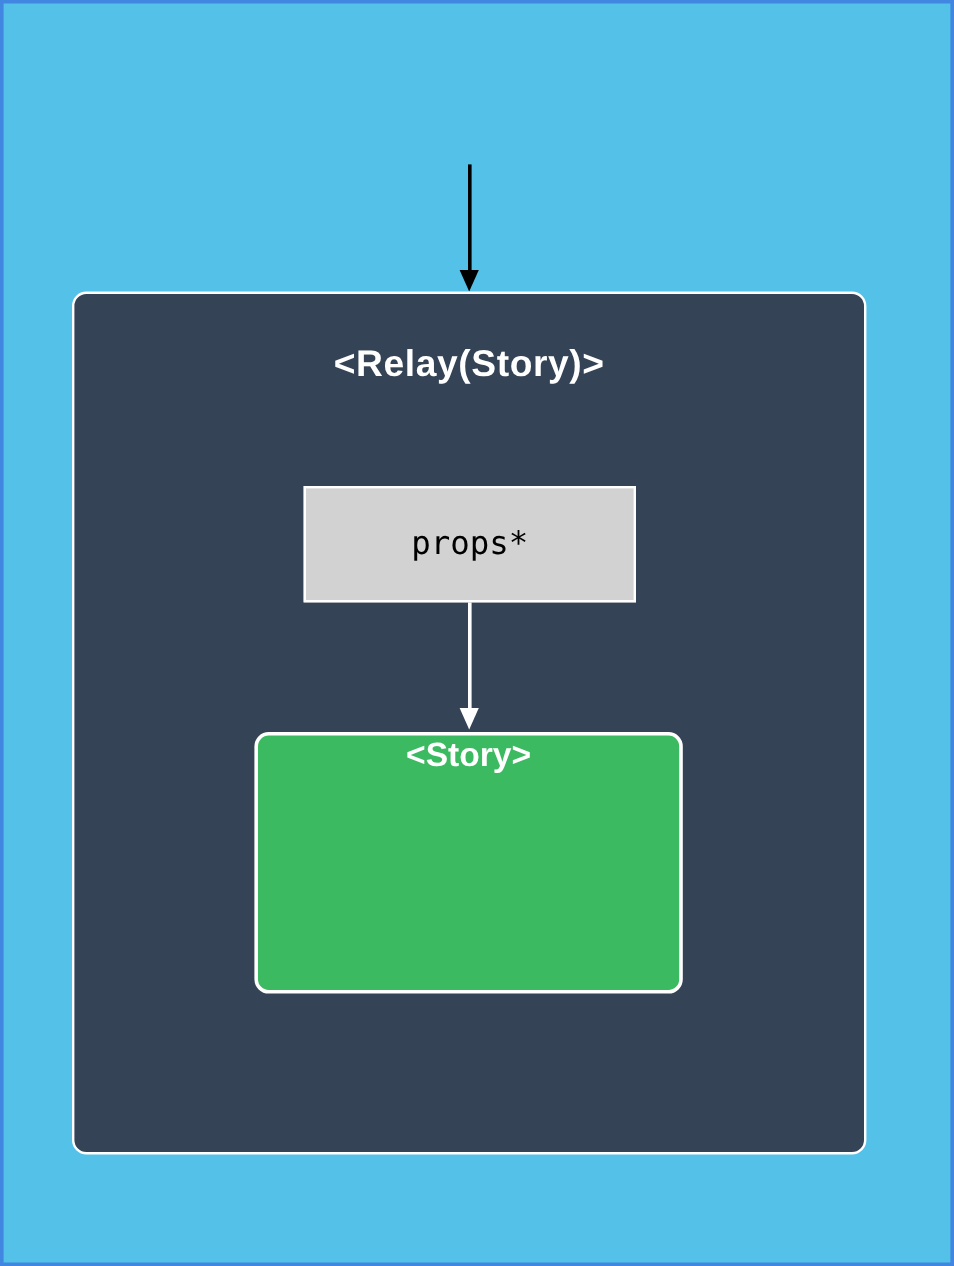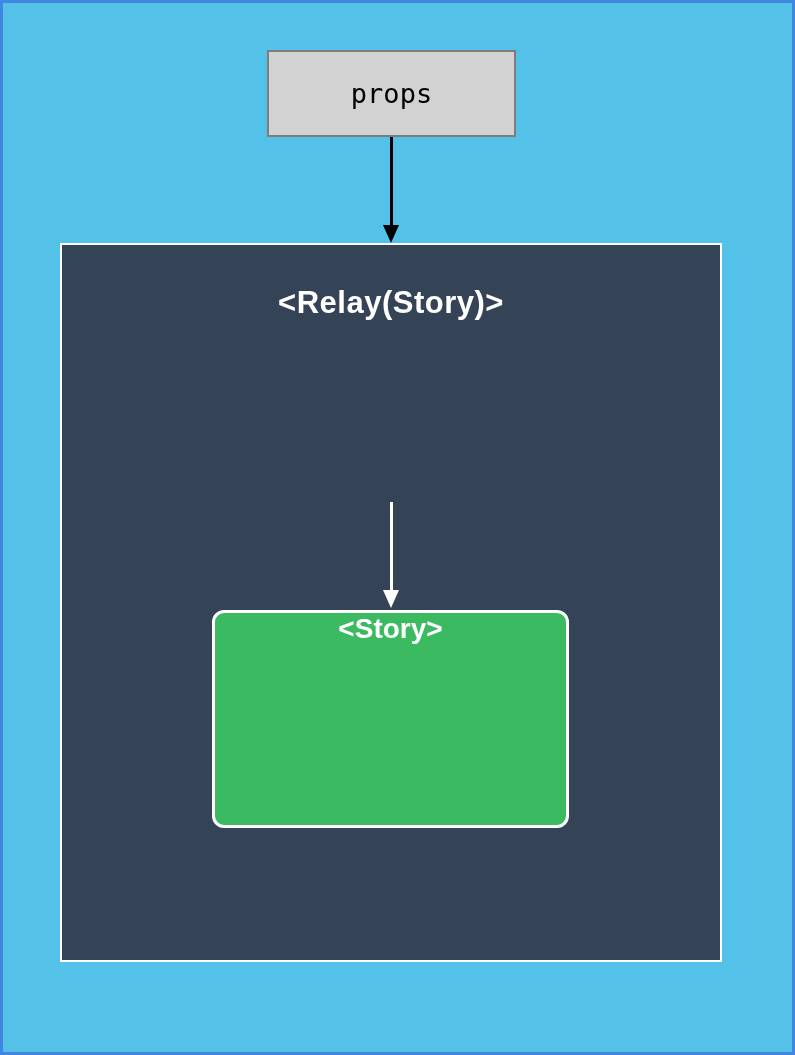--- a/index.html
+++ b/index.html
@@ -66,21 +66,21 @@
   .arrow-outer-props .head { border-top-color: var(--arrow-outer); }
   .arrow-inner-props { left: 321px; top: 257px; height: 106px; }
   .arrow-inner-props .line { background: var(--arrow-inner); }
   .arrow-inner-props .head { border-top-color: var(--arrow-inner); }
   .relay-container {
     position: absolute;
     left: 60px; top: 243px;
     width: 662px; height: 719px;
     background: var(--container-fill);
     border: 2px solid var(--container-border);
-    border-radius: 0;
+    border-radius: 12px;
   }
   .relay-title {
     position: absolute;
     left: 0; right: 0; top: 40px;
     text-align: center;
     color: var(--text-light);
     font-weight: bold;
     font-size: 31px;
     letter-spacing: 0.5px;
   }
@@ -96,33 +96,33 @@
     color: var(--text-light);
     font-weight: bold;
     font-size: 28px;
   }
 </style>
 </head>
 <body>
 
 <div class="stage">
 
-  <div class="node props-node">
-    <span>props</span>
-  </div>
 
   <div class="arrow arrow-outer-props">
     <div class="line"></div>
     <div class="head"></div>
   </div>
 
   <div class="relay-container">
 
     <div class="relay-title">&lt;Relay(Story)&gt;</div>
 
+    <div class="node props-star-node">
+      <span>props*</span>
+    </div>
 
     <div class="arrow arrow-inner-props">
       <div class="line"></div>
       <div class="head"></div>
     </div>
 
     <div class="story-node">
       <span>&lt;Story&gt;</span>
     </div>
 

